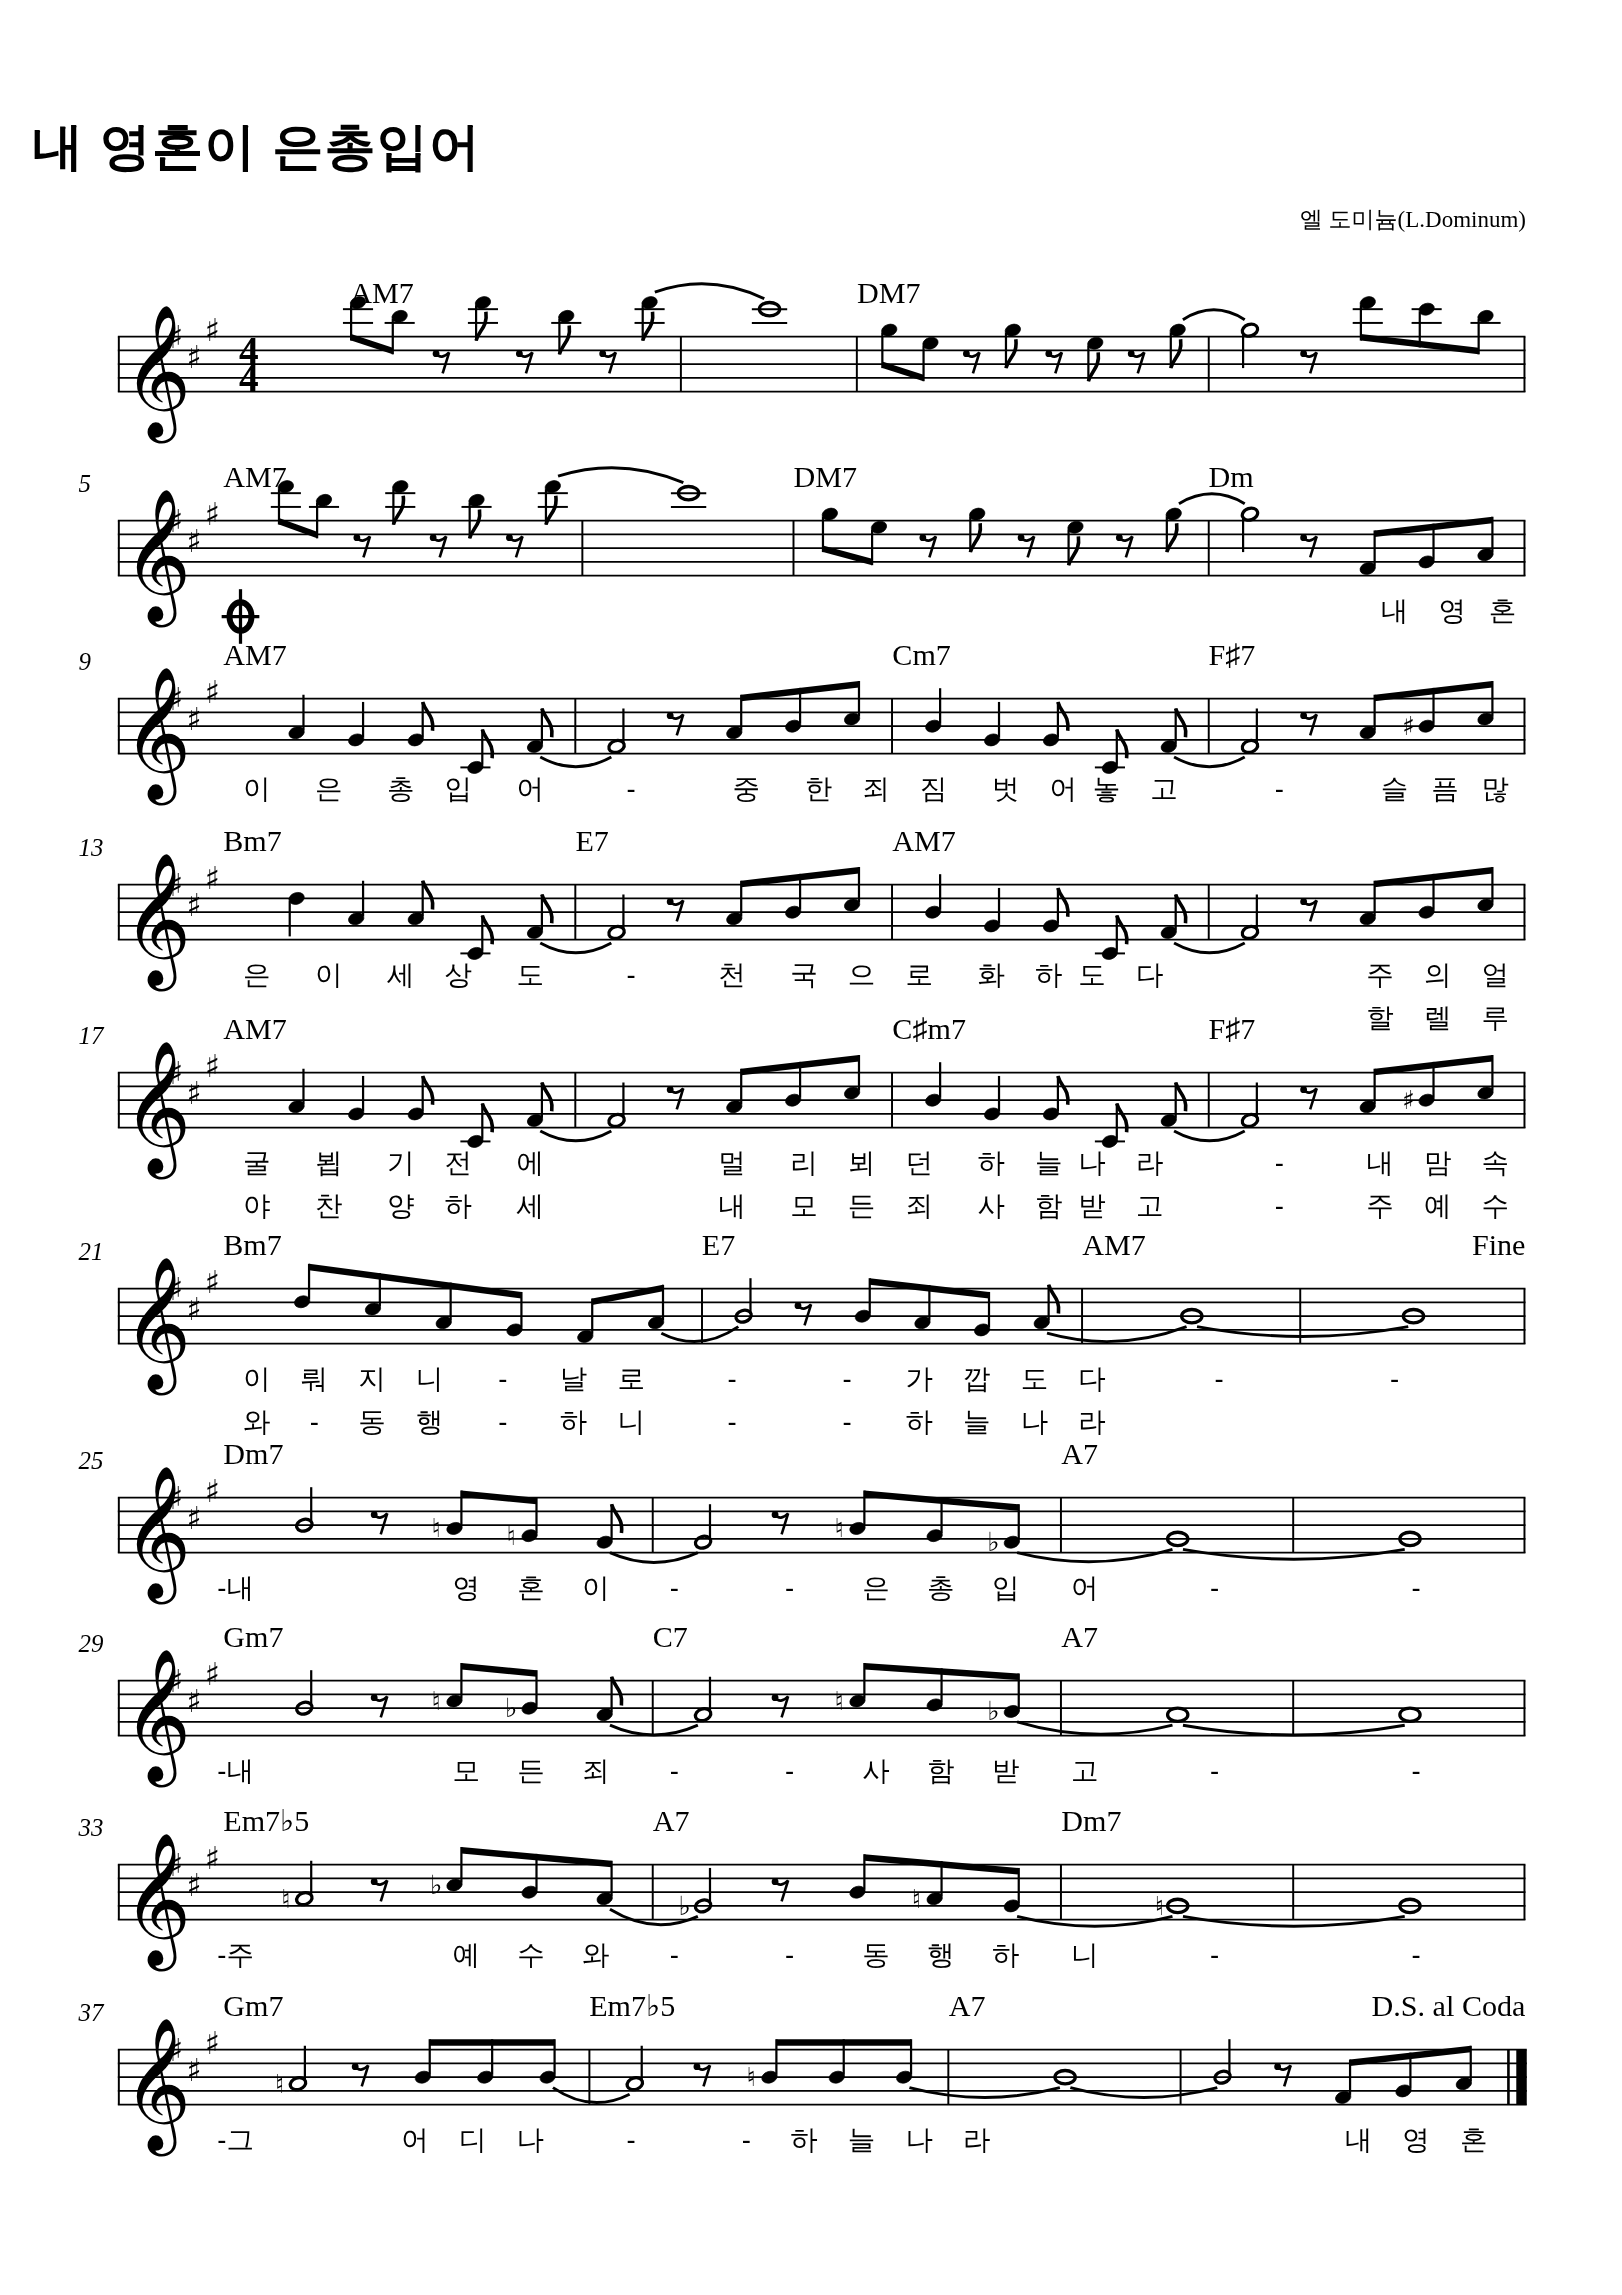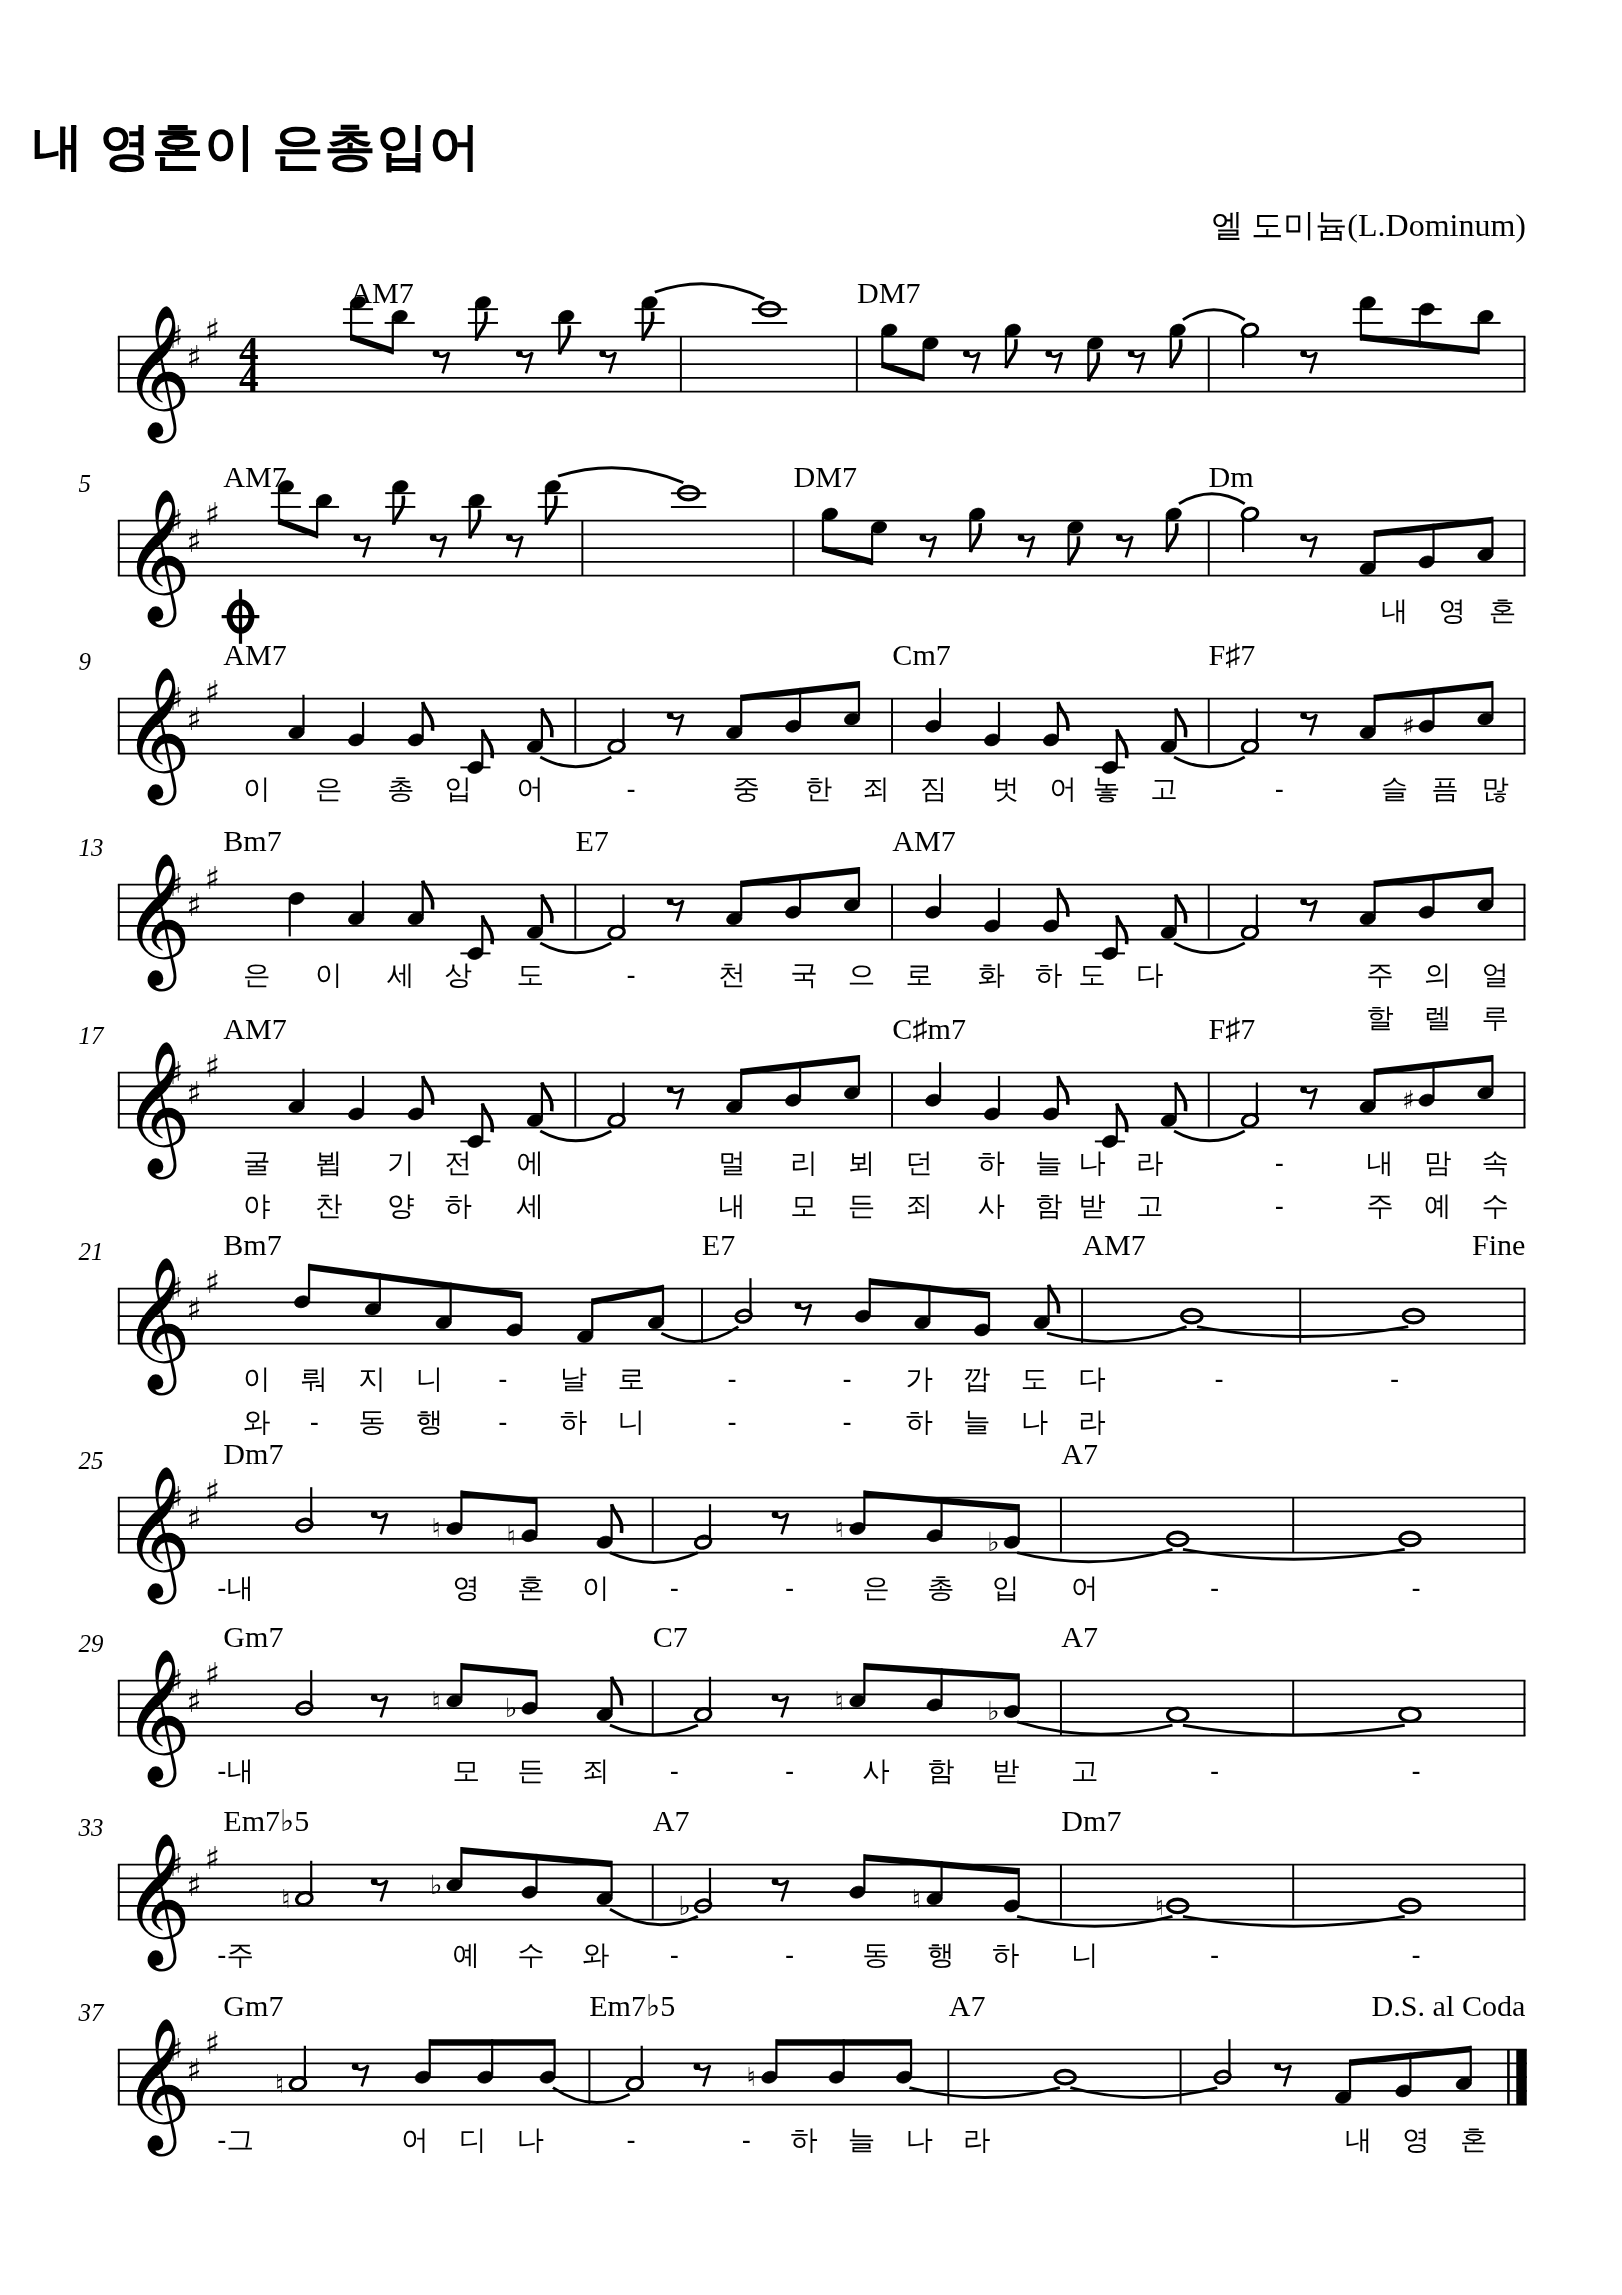--- a/index.html
+++ b/index.html
@@ -13,21 +13,21 @@
   }
   .title{
     position:absolute;top:113px;left:0;width:1492px;
     text-align:left;
     font-size:51px;font-weight:600;letter-spacing:1.3px;
     font-family:"Liberation Sans", sans-serif;
     margin-left:32px;
   }
   .composer{
     position:absolute;top:204px;right:97px;
-    font-size:32px;
+    font-size:23px;
     font-family:"Liberation Serif", serif;
   }
   svg text{ user-select:none; }
 </style>
 </head>
 <body>
 
 <div class="page" id="score-page">
   <div class="title">내 영혼이 은총입어</div>
   <div class="composer">엘 도미늄(L.Dominum)</div>

